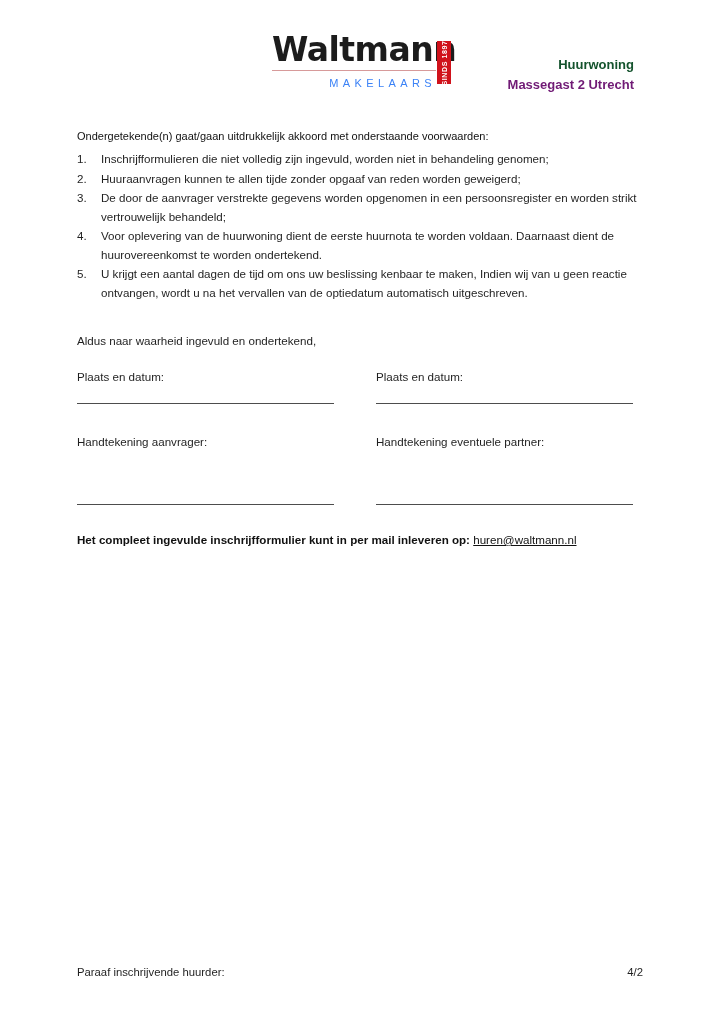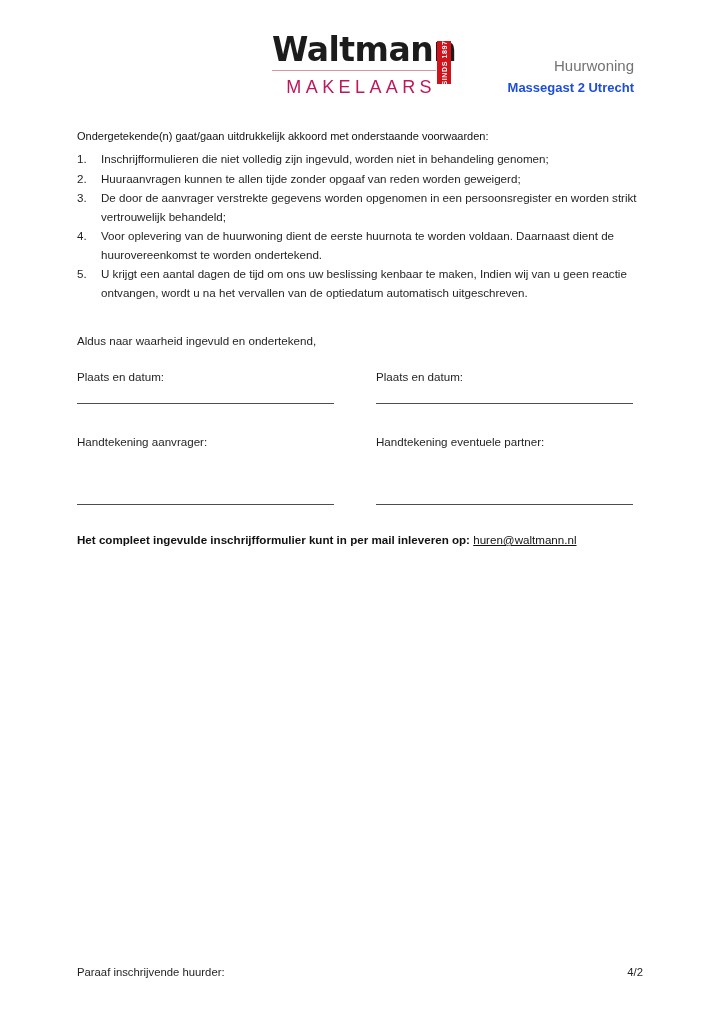--- a/index.html
+++ b/index.html
@@ -47,24 +47,24 @@
     white-space: nowrap;
   }
   .logo-rule {
     width: 164px;
     height: 1px;
     background: #d79a9a;
     margin-top: 2px;
   }
   .logo-sub {
     font-family: "Liberation Sans", sans-serif;
-    font-size: 18px;
+    font-size: 11px;
     font-weight: 400;
     letter-spacing: 4.4px;
-    color: #be185d;
+    color: #3b82f6;
     text-align: right;
     width: 164px;
     margin-top: 6px;
     white-space: nowrap;
   }
   .logo-badge {
     position: absolute;
     left: 437px;
     top: 41px;
     width: 14px;
@@ -86,29 +86,29 @@
     letter-spacing: 0.6px;
   }
 
   .header-right {
     position: absolute;
     right: 86px;
     top: 55px;
     text-align: right;
   }
   .header-right .line1 {
-    font-size: 15px;
-    font-weight: 400;
-    color: #737373;
+    font-size: 13px;
+    font-weight: 700;
+    color: #14532d;
     line-height: 1.5;
   }
   .header-right .line2 {
     font-size: 13px;
     font-weight: 700;
-    color: #1d4ed8;
+    color: #701a75;
     line-height: 1.5;
   }
 
   
   .content {
     position: absolute;
     left: 77px;
     top: 128px;
     width: 566px;
   }

